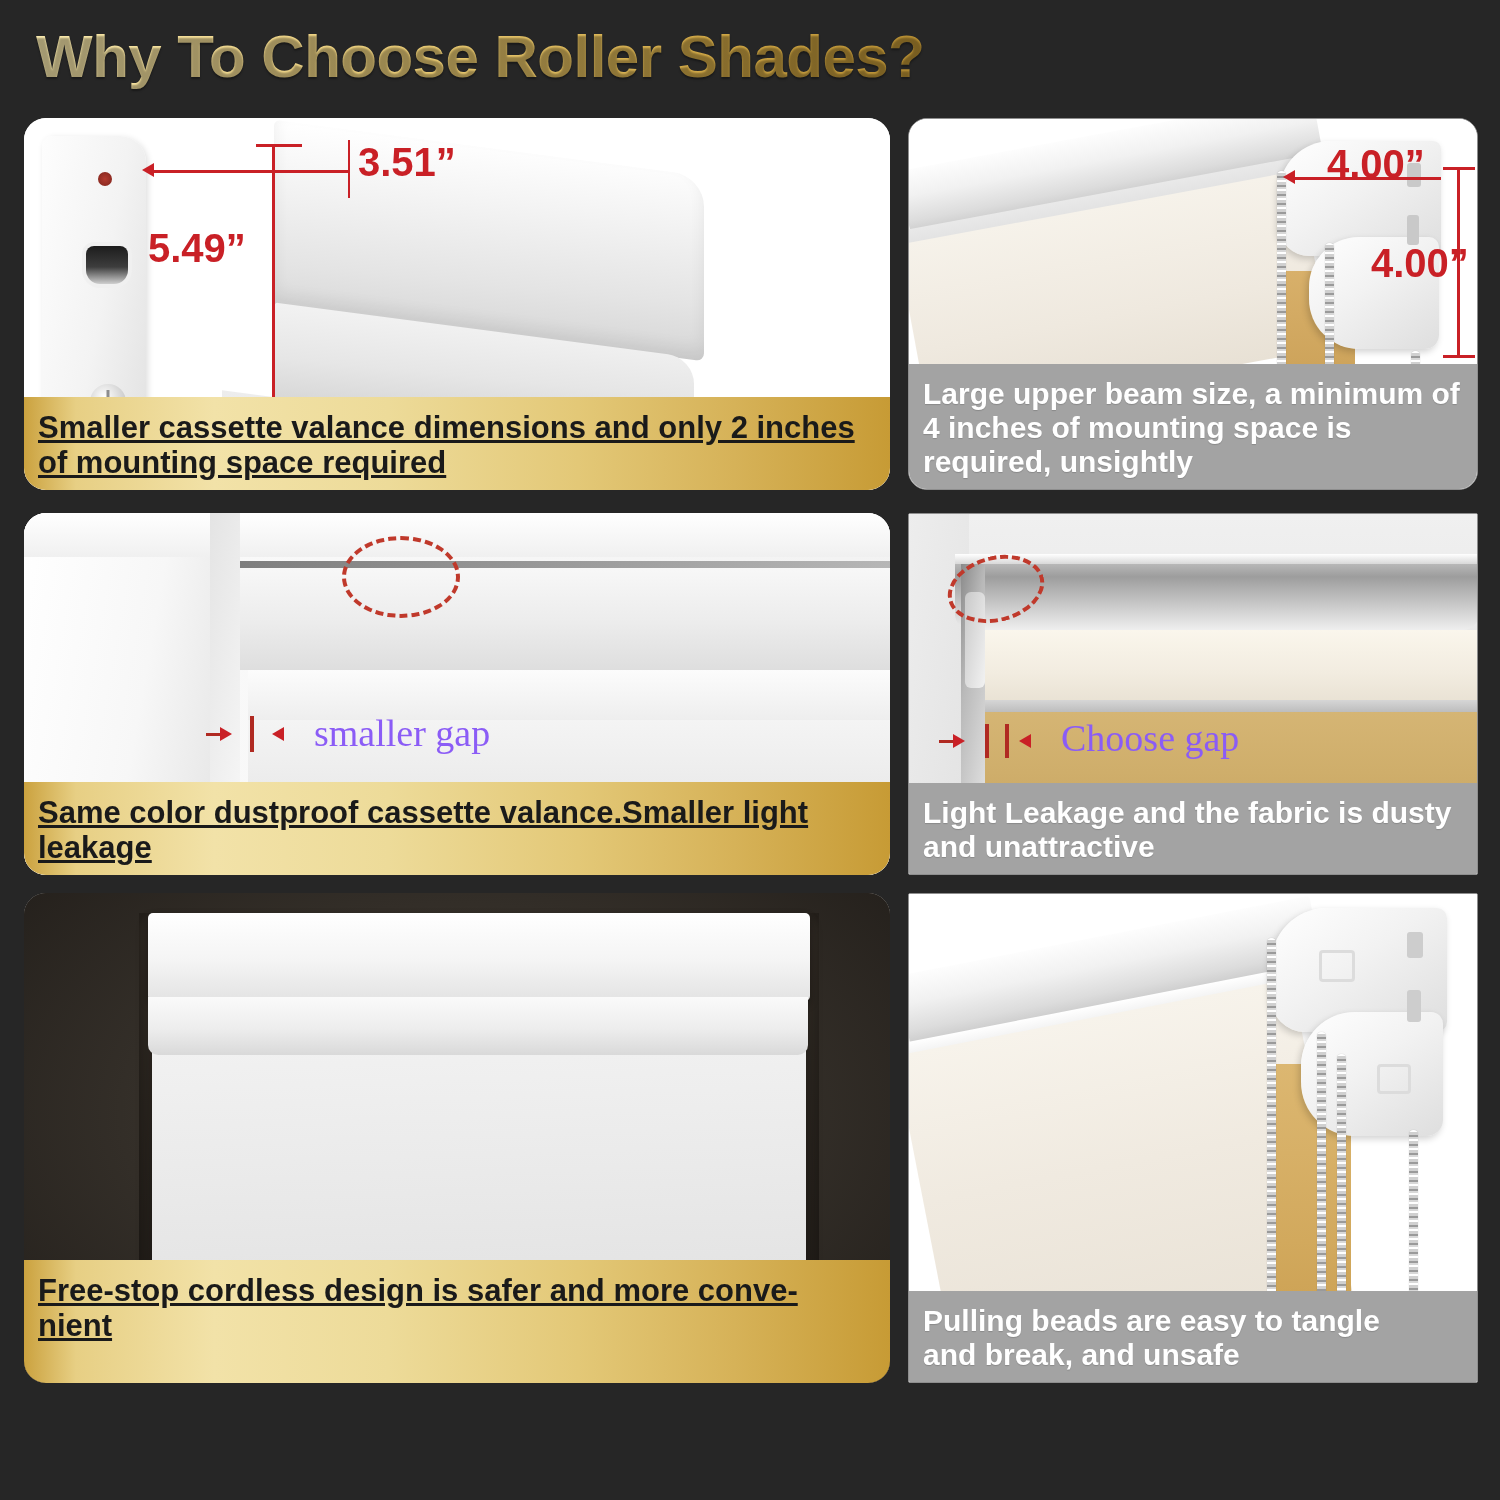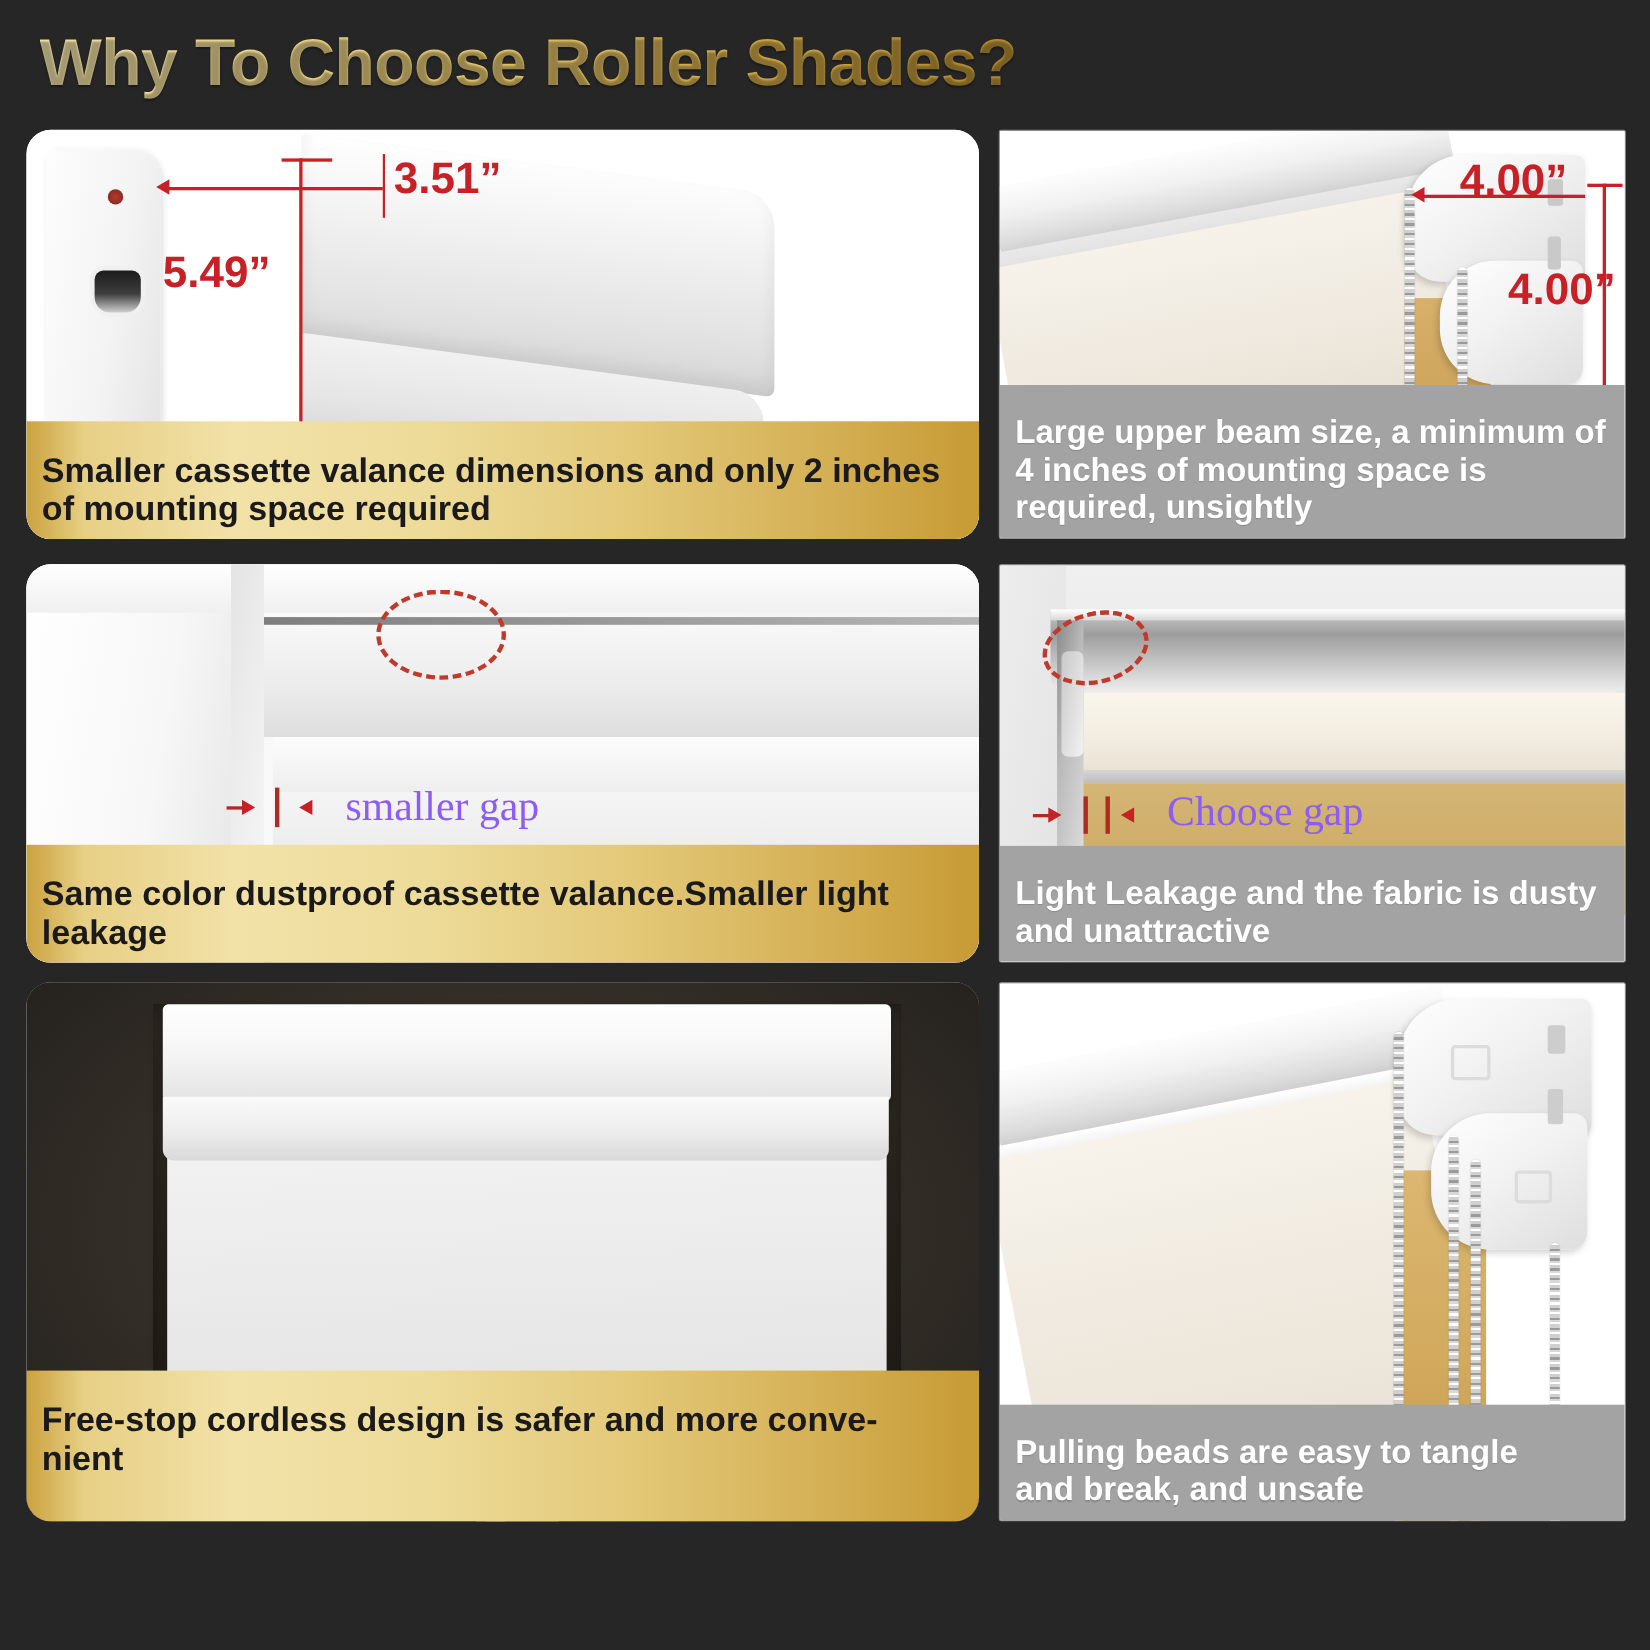--- a/index.html
+++ b/index.html
@@ -33,31 +33,32 @@
 
   .panel { position: absolute; overflow: hidden; background: #fff; }
   .panel.left  { border-radius: 22px; }
   .panel.right { border-radius: 2px; border: 1px solid #8e8e8e; }
 
   .photo { position: absolute; left: 0; top: 0; right: 0; bottom: 0; overflow: hidden; }
 
   
   .caption {
     position: absolute; left: 0; right: 0; bottom: 0;
-    padding: 27px 14px 10px 14px;
+    padding: 13px 14px 10px 14px;
     font-weight: bold;
     line-height: 1.13;
     z-index: 40;
   }
   .caption.gold {
     background: linear-gradient(90deg,
       #cba23f 0%, #e7cf84 6%, #f2e2a8 22%, #eddb99 42%,
       #e3c877 64%, #d6b258 82%, #c79b35 100%);
     color: #1a1a1a;
     font-size: 31px;
+    text-decoration: underline;
   }
   .caption.gray {
     background: #a3a3a3;
     color: #ffffff;
     font-size: 30px;
     text-shadow: 0 1px 1px rgba(0,0,0,0.16);
   }
 
   
   .white-bg { position: absolute; inset: 0; background: #ffffff; }
@@ -247,21 +248,21 @@
 
         <div class="dim-line dim-v" style="left:248px; top:26px; height:306px;"></div>
         <div class="tick" style="left:232px; top:26px; width:46px; height:3px;"></div>
         <div class="tick" style="left:232px; top:330px; width:46px; height:3px;"></div>
         <div class="dim-label" style="left:124px; top:108px; font-size:40px;">5.49”</div>
       </div>
 
       <div class="caption gold">Smaller cassette valance dimensions and only 2 inches of mounting space required</div>
     </div>
 
-    <div class="panel right" style="left:908px; top:118px; width:570px; height:372px;">
+    <div class="panel right" style="left:908px; top:118px; width:570px; height:372px;border-radius:19px;">
       <div class="photo">
         <div class="white-bg"></div>
 
         <div class="rs-head tex-weave" style="left:-10px; top:52px; width:420px; height:66px; transform:rotate(-10.5deg); transform-origin:left top; border-radius:4px;"></div>
         <div class="rs-head tex-weave" style="left:-10px; top:112px; width:420px; height:30px; transform:rotate(-10.5deg); transform-origin:left top; background:linear-gradient(180deg,#e9e9e9,#dcdcdc);"></div>
 
         <div class="tex-weave" style="position:absolute; left:-12px; top:126px; width:408px; height:180px;
                     background:linear-gradient(180deg,#f6f2ea 0%,#efe9df 60%,#e8e1d5 100%);
                     transform:rotate(-10.5deg); transform-origin:left top;"></div>
 

